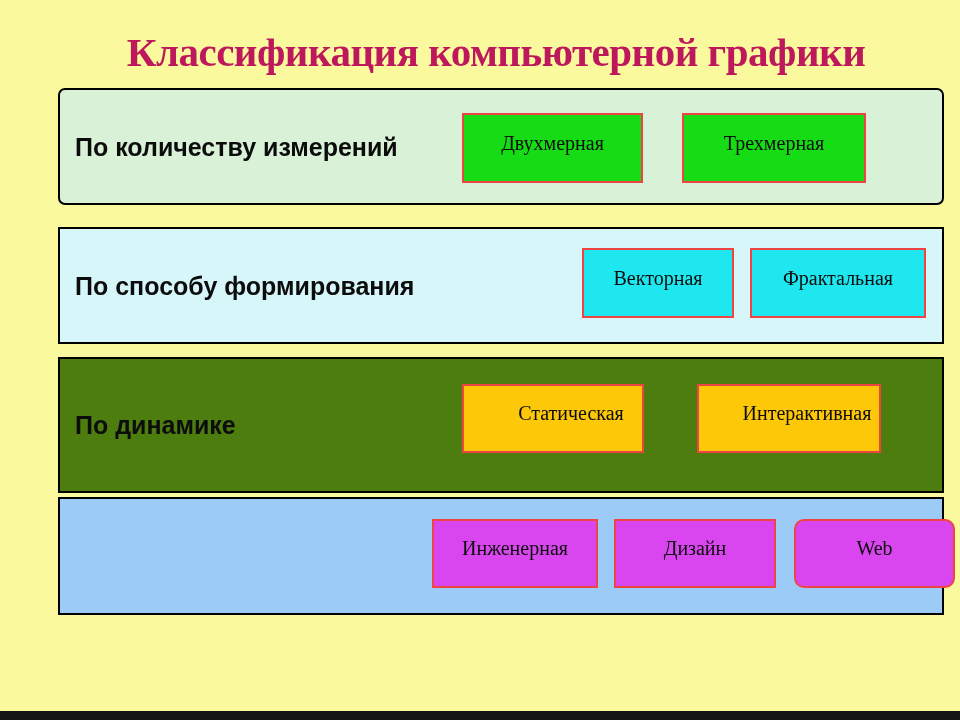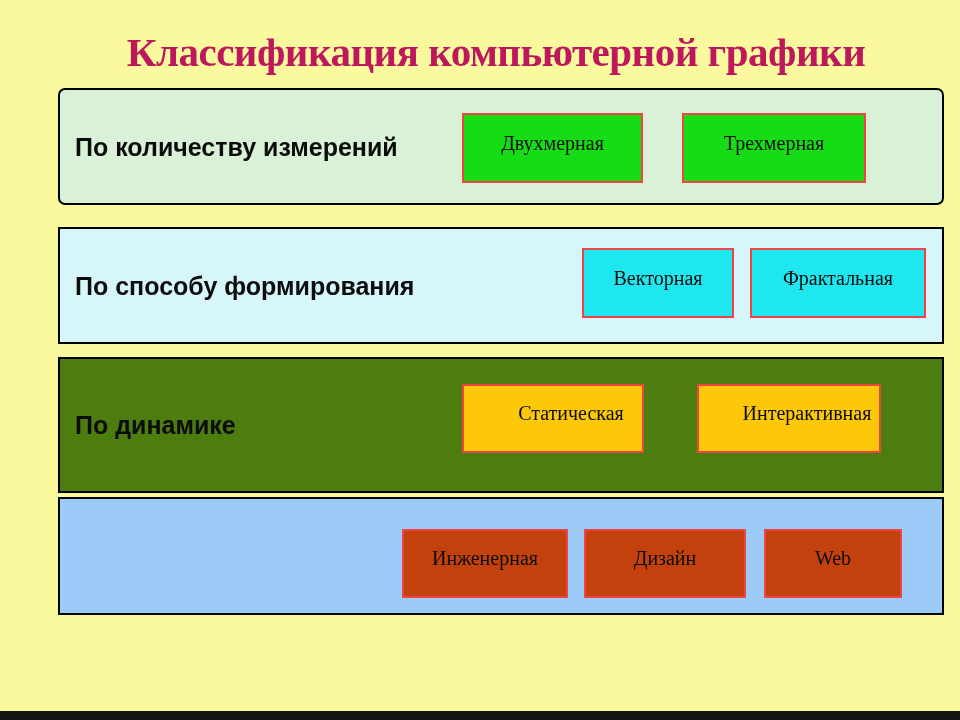--- a/index.html
+++ b/index.html
@@ -49,31 +49,31 @@
     justify-content:center;
     padding-bottom:10px;
     font-family:"Liberation Serif", serif;
     font-size:20px;
     color:#0d0d0d;
     z-index:2;
   }
   .band-1 .box{background:#16dc16;top:23px;height:70px;}
   .band-2 .box{background:#1fe7f0;top:19px;height:70px;}
   .band-3 .box{background:#fdc808;top:25px;height:69px;padding-left:36px;}
-  .band-4 .box{background:#c2410c;top:30px;height:69px;}
+  .band-4 .box{background:#d946ef;top:20px;height:69px;margin-left:30px;}
   .box-2d{left:402px;width:181px;}
   .box-3d{left:622px;width:184px;}
   .box-raster{left:340px;width:163px;}
   .box-vector{left:522px;width:152px;}
   .box-fractal{left:690px;width:176px;}
   .box-static{left:402px;width:182px;}
   .box-interactive{left:637px;width:184px;}
   .box-engineering{left:342px;width:166px;}
   .box-design{left:524px;width:162px;}
-  .box-web{left:704px;width:138px;}
+  .box-web{left:704px;width:161px;border-radius:10px;}
   .bottom-bar{
     position:absolute;
     left:0;top:711px;
     width:960px;height:9px;
     background:#141414;
   }
 </style>
 </head>
 <body>
 

